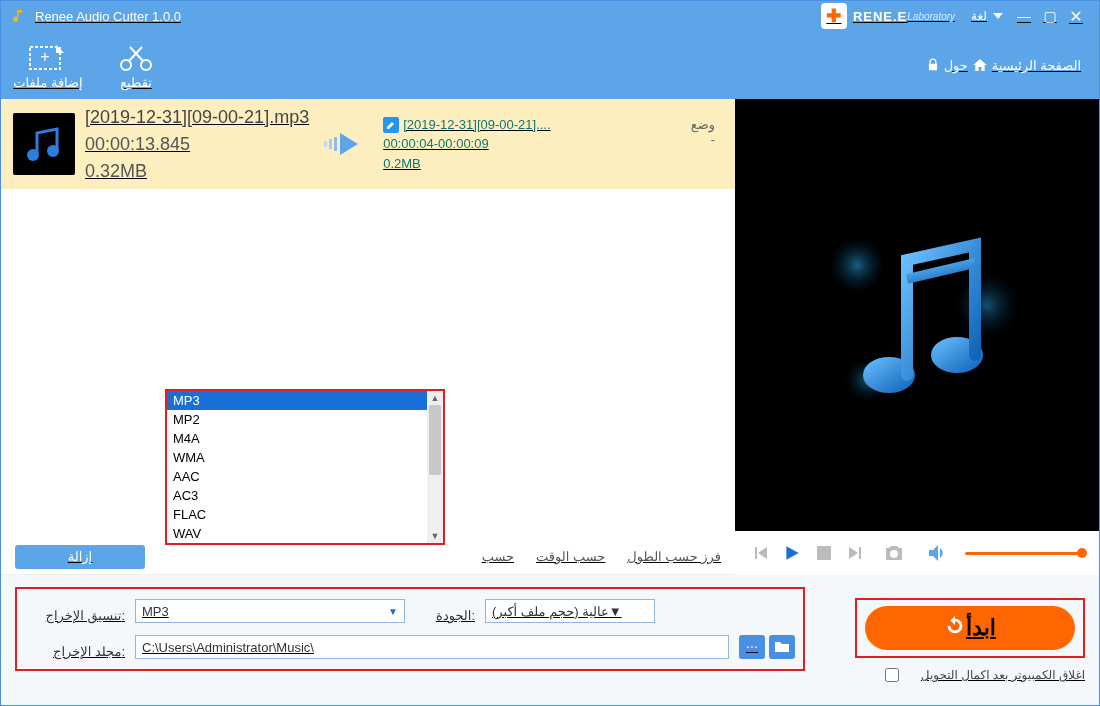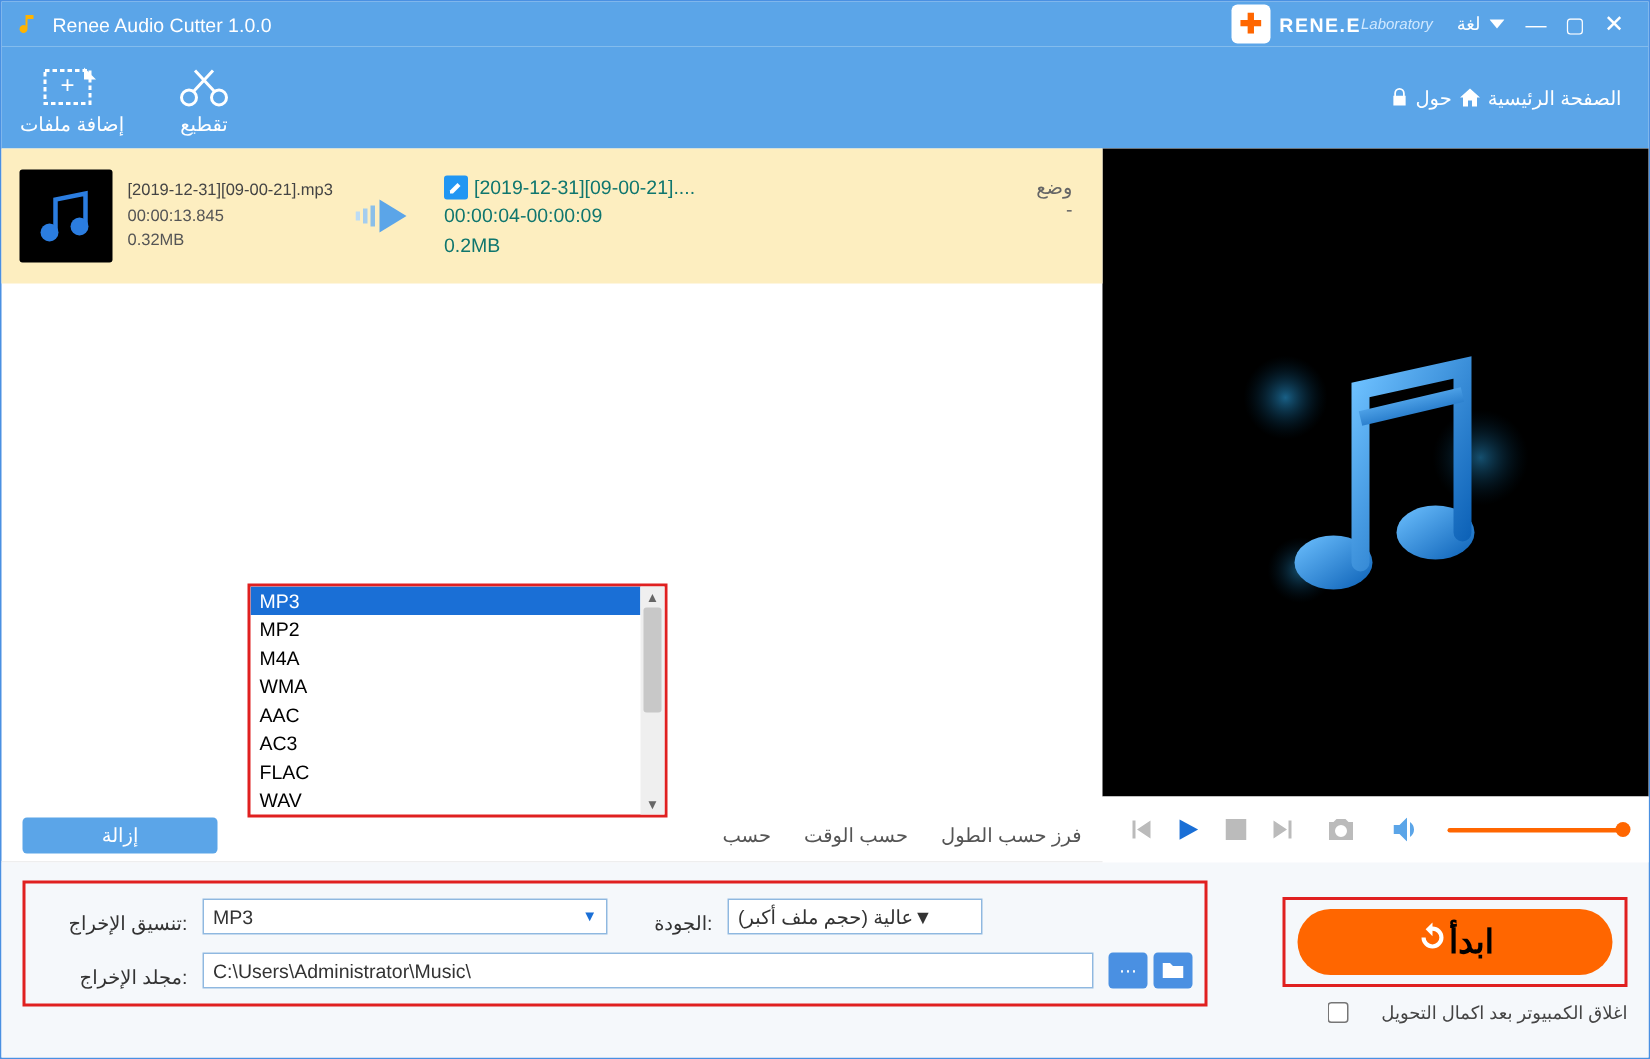--- a/index.html
+++ b/index.html
@@ -1,17 +1,17 @@
 <!DOCTYPE html>
 <html><head>
 <meta charset="utf-8">
 <style>
 * { margin: 0; padding: 0; box-sizing: border-box; font-family: Tahoma, Arial, sans-serif; }
 body { width: 1100px; height: 706px; overflow: hidden; background: #fff; }
-.window { width: 1100px; height: 706px; display: flex; flex-direction: column; border: 1px solid #4a90e2; }
+.window { width: 1100px; height: 706px; display: flex; flex-direction: column; border: 1px solid #4a90e2; text-decoration: underline; }
 
 
 .titlebar { height: 30px; background: #5ba5e8; display: flex; align-items: center; padding: 0 10px; color: #fff; font-size: 13px; }
 .titlebar .app-icon { width: 16px; height: 16px; margin-right: 8px; display:inline-block; }
 .titlebar .app-icon svg { width:16px; height:16px; }
 .titlebar-spacer { flex: 1; }
 .titlebar-logo { display:flex; align-items:center; gap:6px; margin-right:16px; }
 .titlebar-logo .cross { width:26px; height:26px; background:#fff; border-radius:4px; display:flex; align-items:center; justify-content:center; color:#f60; font-weight:bold; font-size:18px; }
 .titlebar-logo .txt { display:flex; flex-direction:row; font-size:10px; line-height:11px; }
 .titlebar-logo .txt .r { color:#fff; font-weight:bold; font-size:13px; letter-spacing:1px; }
@@ -31,21 +31,21 @@
 .tlink { color:#fff; font-size:13px; cursor:pointer; display:flex; align-items:center; gap:4px; }
 
 
 .body { flex:1; display:flex; }
 .left-col { flex:1; display:flex; flex-direction:column; position:relative; }
 .right-col { width:364px; display:flex; flex-direction:column; background:#fff; }
 
 
 .file-row { height: 90px; background:#fdeec0; display:flex; align-items:center; padding:8px 12px; position:relative; }
 .file-thumb { width:62px; height:62px; background:#000; border-radius:2px; display:flex; align-items:center; justify-content:center; margin-right:10px; }
-.file-info { display:flex; flex-direction:column; font-size:11px; color:#555; line-height:1.5; }
+.file-info { display:flex; flex-direction:column; font-size:18px; color:#555; line-height:1.5; }
 .file-arrow { width:50px; display:flex; align-items:center; justify-content:center; margin:0 12px; color:#5ba5e8; }
 .file-out { display:flex; flex-direction:column; font-size:13px; color:#0f766e; line-height:1.5; }
 .file-out .outname { display:flex; align-items:center; gap:4px; }
 .edit-badge { width:16px; height:16px; background:#2196f3; border-radius:2px; display:flex; align-items:center; justify-content:center; }
 .file-status { position:absolute; right:20px; top:18px; text-align:right; font-size:13px; color:#666; }
 
 .file-list-filler { flex:1; position:relative; bottom:0; }
 
 
 .format-popup { position:absolute; left:164px; bottom:-6px; width:280px; height:156px; border:2px solid #e02020; background:#fff; z-index:5; display:flex; }

